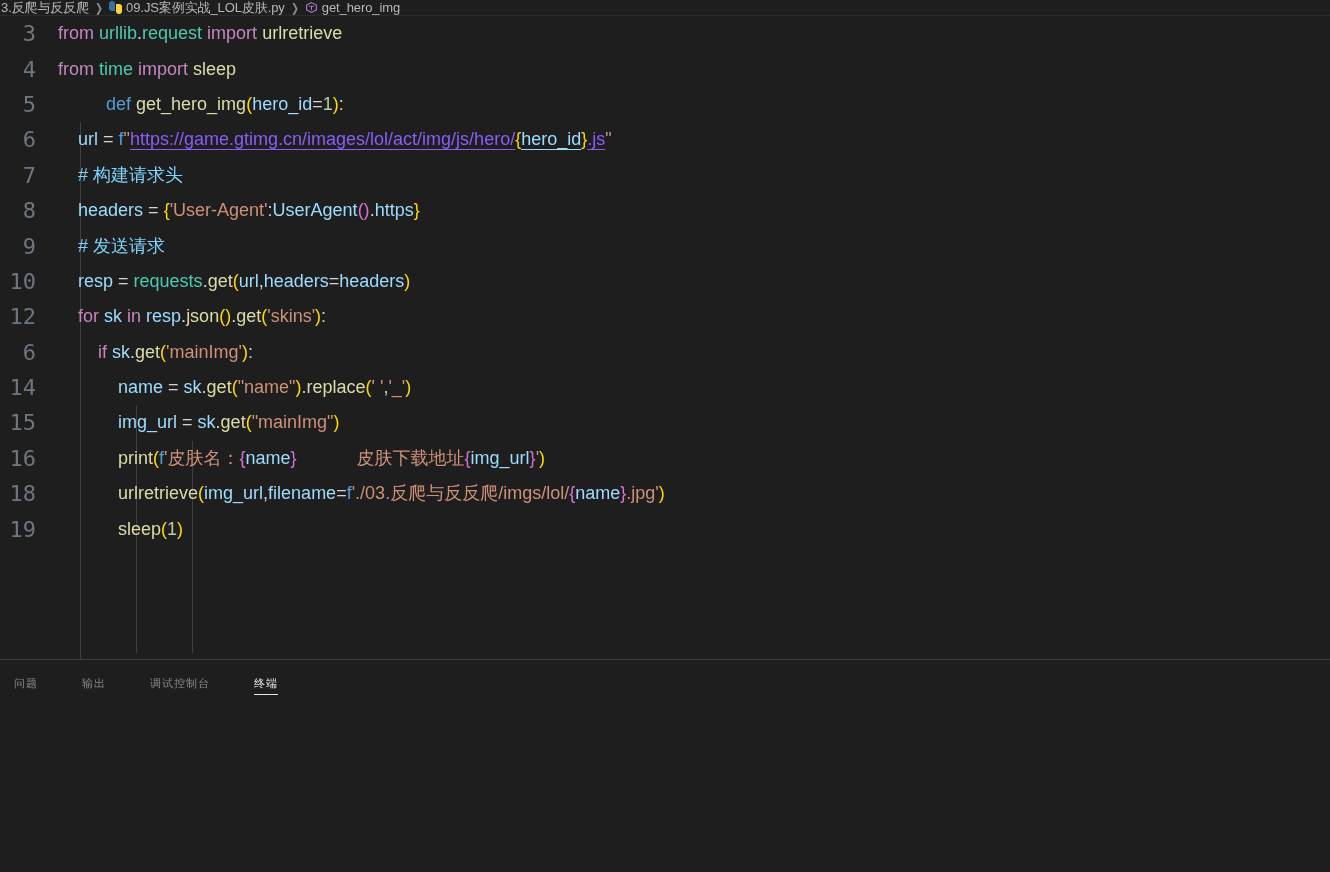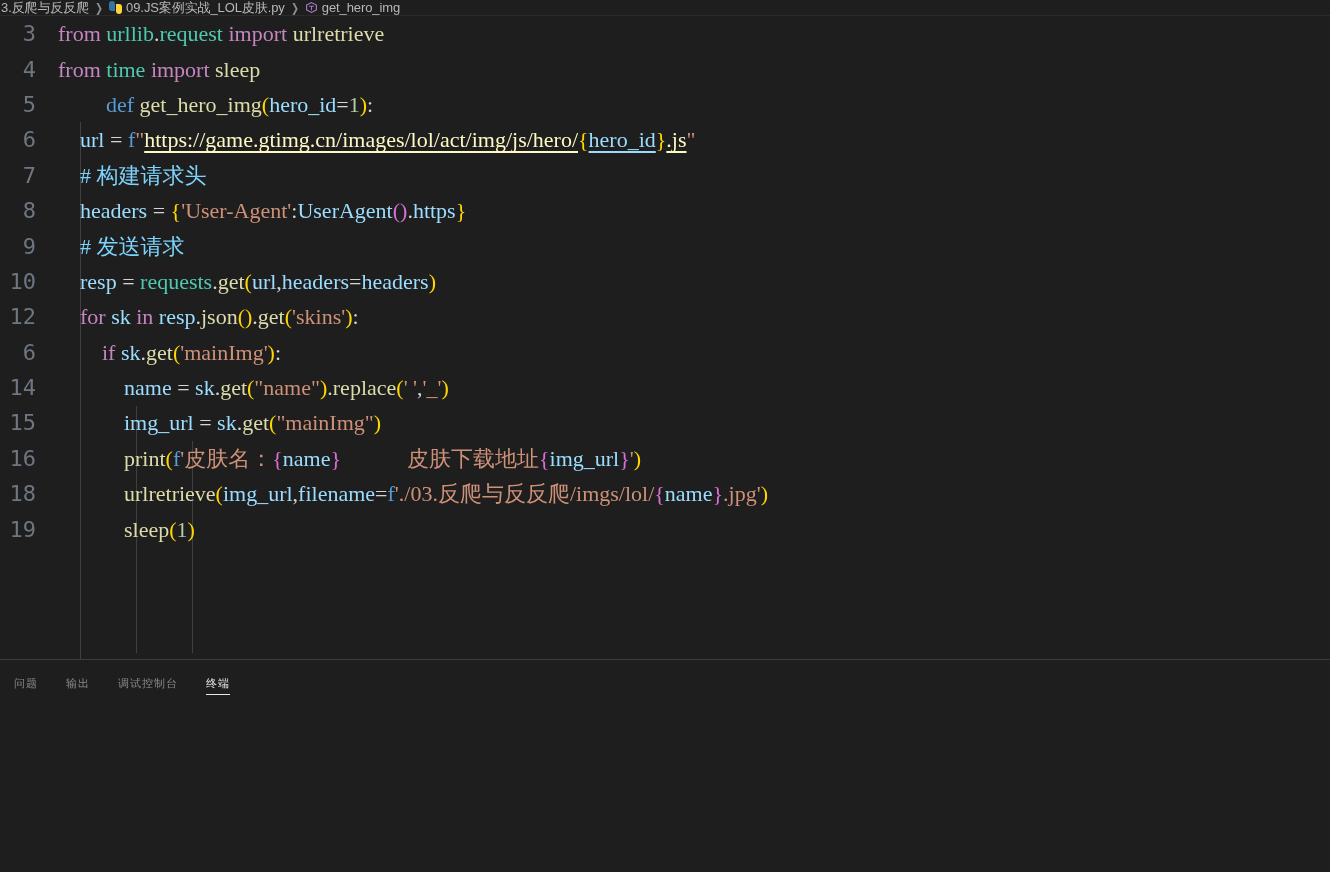--- a/index.html
+++ b/index.html
@@ -98,22 +98,22 @@
     text-align: right;
     padding-right: 22px;
     box-sizing: border-box;
     color: #6e7681;
     font-family: "DejaVu Sans Mono", monospace;
     font-size: 22px;
     user-select: none;
   }
   .code-line.active .ln { color: #cfd2d6; }
   .code {
-    font-family: Liberation Serif, serif;
-    font-size: 22px;
+    font-family: Liberation Sans, sans-serif;
+    font-size: 18px;
     line-height: 35px;
     position: relative;
     flex: 1;
     white-space: pre;
   }
 
   
   .guides {
     position: absolute;
     left: 58px; top: 0; bottom: 0;
@@ -132,21 +132,21 @@
   .t-mod     { color: #4EC9B0; }   
   .t-fn      { color: #DCDCAA; }   
   .t-var     { color: #9CDCFE; }   
   .t-str     { color: #CE9178; }   
   .t-num     { color: #B5CEA8; }   
   .t-punct   { color: #D4D4D4; }   
   .t-par-y   { color: #FFD700; }   
   .t-par-m   { color: #DA70D6; }   
   .t-cmt     { color: #7dd3fc; }   
   .t-fchar   { color: #569CD6; }   
-  .t-link    { color: #fef9c3; text-decoration: underline; text-underline-offset: 4px; }
+  .t-link    { color: #8b5cf6; text-decoration: underline; text-underline-offset: 4px; }
   .t-brace-y { color: #FFD700; }
   .t-brace-m { color: #DA70D6; }
 
   .caret {
     display: inline-block;
     width: 2px;
     height: 26px;
     background: #cfcfcf;
     vertical-align: -5px;
     margin-left: -1px;
@@ -157,21 +157,21 @@
     background: #1e1e1e;
     border-top: 1px solid #3c3c3c;
     height: 213px;
     box-sizing: border-box;
   }
   .panel-tabs {
     display: flex;
     align-items: flex-end;
     height: 35px;
     padding-left: 0px;
-    gap: 0px;
+    gap: 16px;
     font-family: "Liberation Sans", sans-serif;
     font-size: 11px;
   }
   .panel-tab {
     padding: 0 14px 6px 14px;
     color: #8a8a8a;
     letter-spacing: 1px;
     position: relative;
     line-height: 1;
   }

